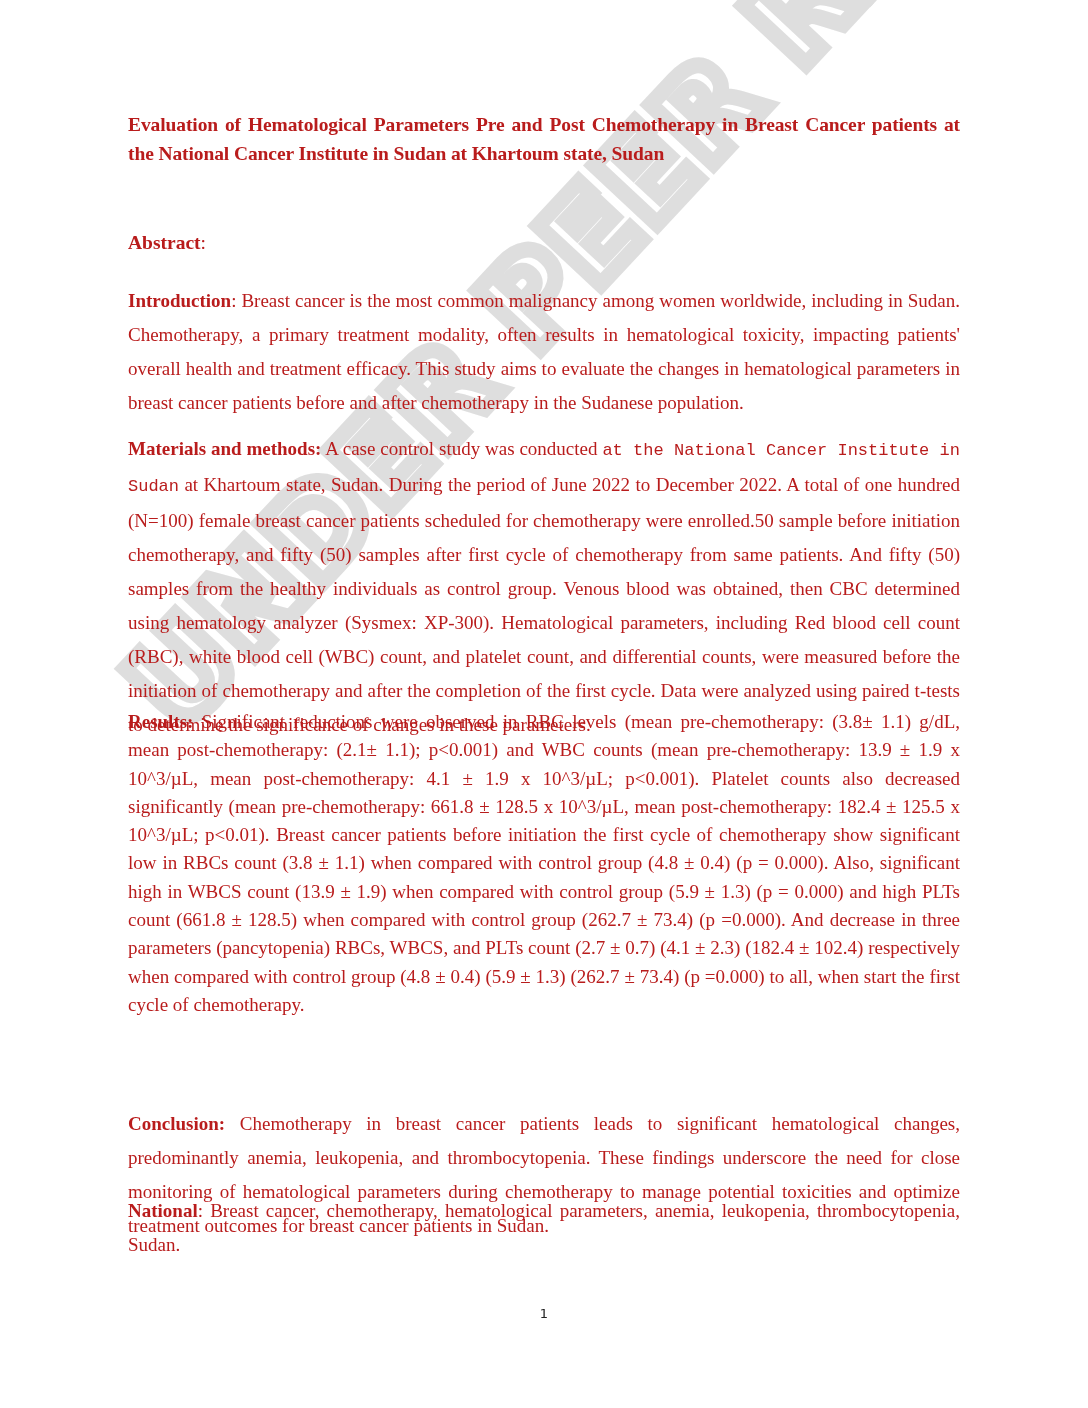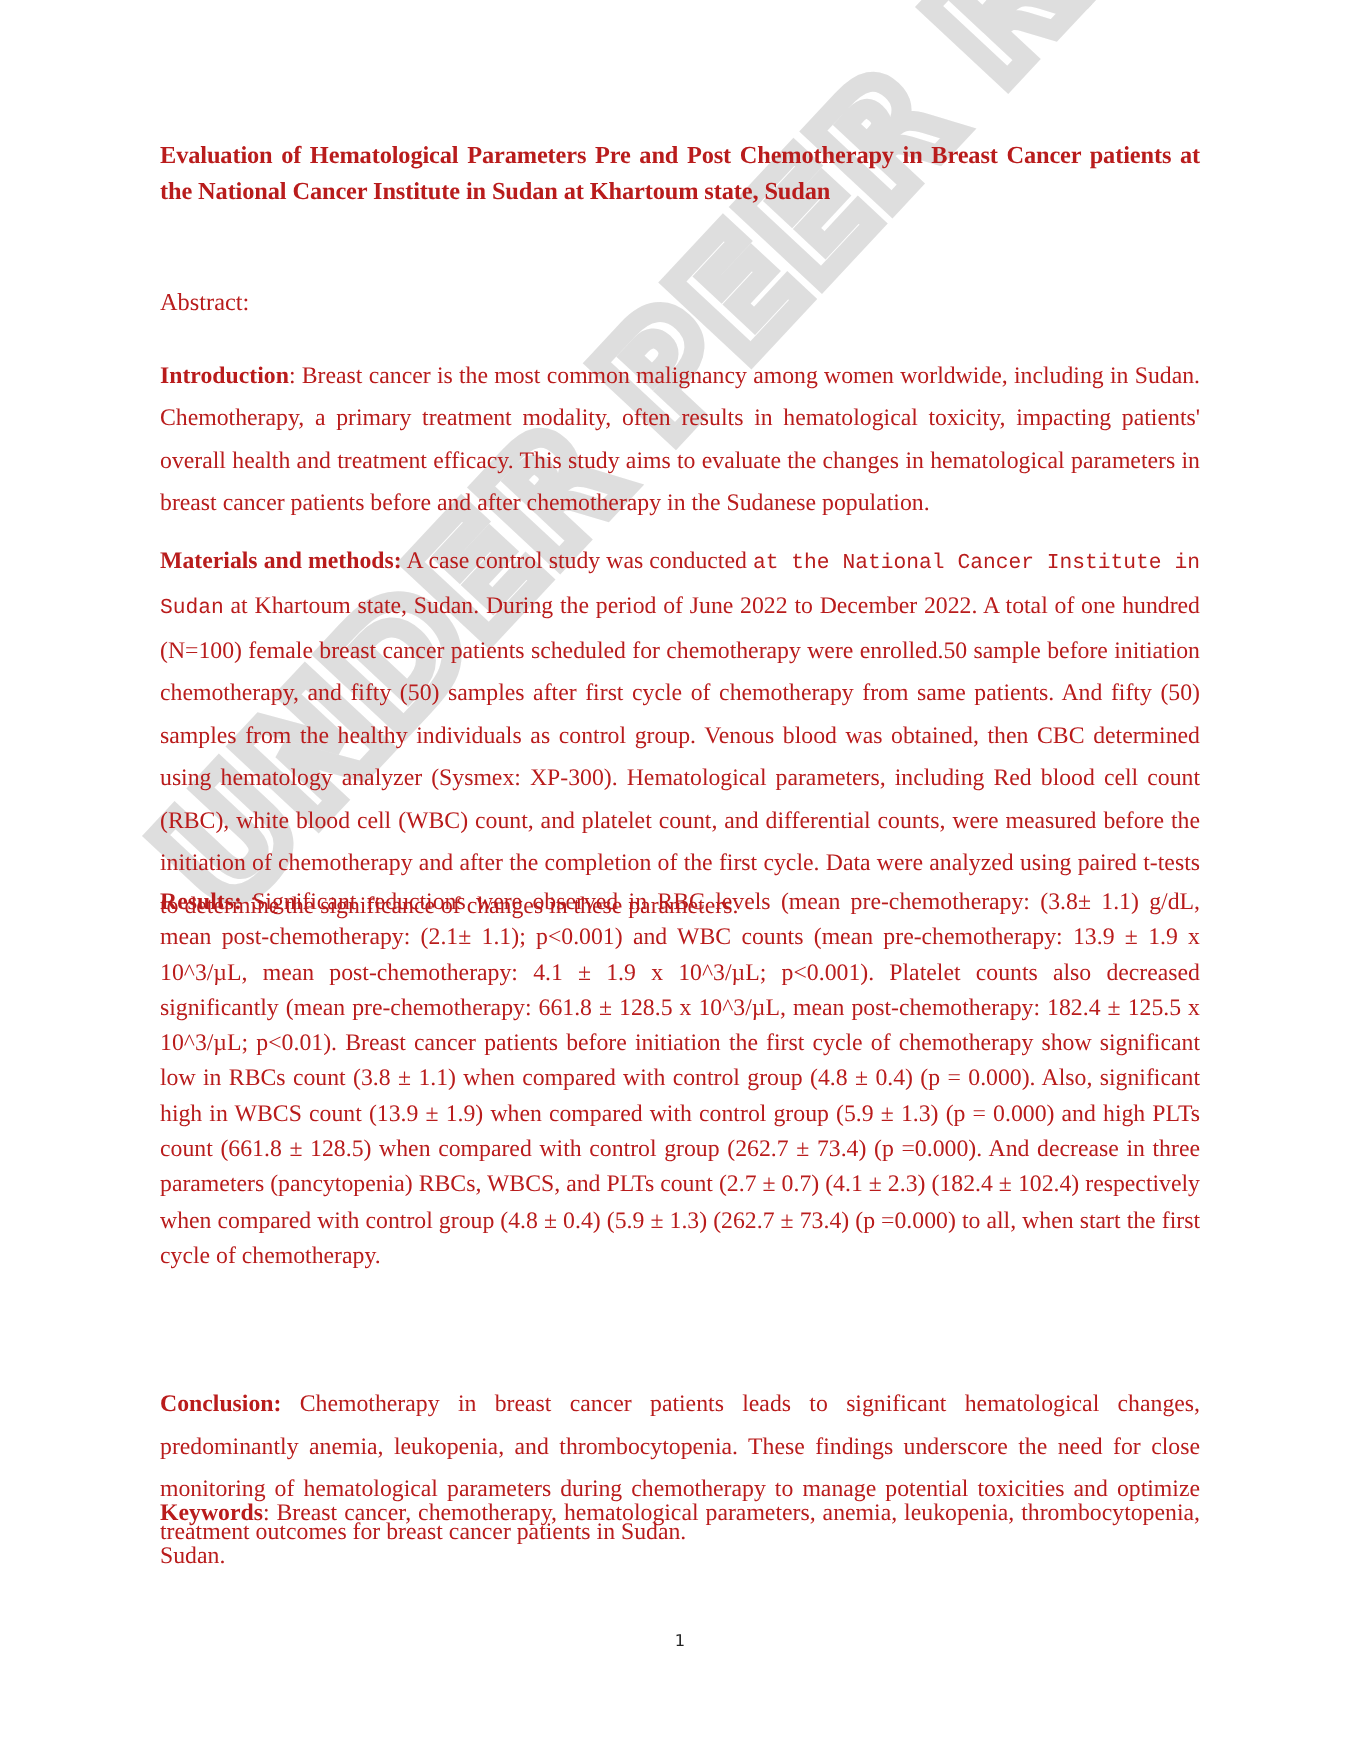--- a/index.html
+++ b/index.html
@@ -38,21 +38,21 @@
     text-align: justify;
     margin: 0;
     letter-spacing: -0.1px;
   }
   .abstract-heading {
     margin: 0;
     position: absolute; top: 121px;
     font-size: 19.5px;
     line-height: 24px;
   }
-  .abstract-heading b { font-weight: normal; text-align: right; }
+  .abstract-heading b { font-weight: bold; text-align: right; }
   .para {
     position: absolute; left: 0; width: 832px;
     margin: 0;
     line-height: 34px;
     text-align: justify;
     font-size: 19px;
   }
   .para b { font-weight: bold; }
   .mono { font-family: "Liberation Mono", monospace; font-size: 17px; }
   #p-intro { top: 174px; }
@@ -82,19 +82,19 @@
     <p class="abstract-heading"><b>Abstract</b><span>:</span></p>
 
     <p class="para" id="p-intro"><b>Introduction</b><span>:</span><span> Breast cancer is the most common malignancy among women worldwide, including in Sudan. Chemotherapy, a primary treatment modality, often results in hematological toxicity, impacting patients' overall health and treatment efficacy. This study aims to evaluate the changes in hematological parameters in breast cancer patients before and after chemotherapy in the Sudanese population.</span></p>
 
     <p class="para" id="p-methods"><b>Materials and methods:</b><span> A case control study was conducted </span><span class="mono">at the National Cancer Institute in Sudan</span><span> at Khartoum state, Sudan. During the period of June 2022 to December 2022. A total of one hundred (N=100) female breast cancer patients scheduled for chemotherapy were enrolled.50 sample before initiation chemotherapy, and fifty (50) samples after first cycle of chemotherapy from same patients. And fifty (50) samples from the healthy individuals as control group. Venous blood was obtained, then CBC determined using hematology analyzer (Sysmex: XP-300). Hematological parameters, including Red blood cell count (RBC), white blood cell (WBC) count, and platelet count, and differential counts, were measured before the initiation of chemotherapy and after the completion of the first cycle. Data were analyzed using paired t-tests to determine the significance of changes in these parameters.</span></p>
 
     <p class="para" id="p-results"><b>Results:</b><span> Significant reductions were observed in RBC levels (mean pre-chemotherapy: (3.8± 1.1) g/dL, mean post-chemotherapy: (2.1± 1.1); p&lt;0.001) and WBC counts (mean pre-chemotherapy: 13.9 ± 1.9 x 10^3/µL, mean post-chemotherapy: 4.1 ± 1.9 x 10^3/µL; p&lt;0.001). Platelet counts also decreased significantly (mean pre-chemotherapy: 661.8 ± 128.5 x 10^3/µL, mean post-chemotherapy: 182.4 ± 125.5 x 10^3/µL; p&lt;0.01). Breast cancer patients before initiation the first cycle of chemotherapy show significant low in RBCs count (3.8 ± 1.1) when compared with control group (4.8 ± 0.4) (p = 0.000). Also, significant high in WBCS count (13.9 ± 1.9) when compared with control group (5.9 ± 1.3) (p = 0.000) and high PLTs count (661.8 ± 128.5) when compared with control group (262.7 ± 73.4) (p =0.000). And decrease in three parameters (pancytopenia) RBCs, WBCS, and PLTs count (2.7 ± 0.7) (4.1 ± 2.3) (182.4 ± 102.4) respectively when compared with control group (4.8 ± 0.4) (5.9 ± 1.3) (262.7 ± 73.4) (p =0.000) to all, when start the first cycle of chemotherapy.</span></p>
 
     <p class="para" id="p-conclusion"><b>Conclusion:</b><span> Chemotherapy in breast cancer patients leads to significant hematological changes, predominantly anemia, leukopenia, and thrombocytopenia. These findings underscore the need for close monitoring of hematological parameters during chemotherapy to manage potential toxicities and optimize treatment outcomes for breast cancer patients in Sudan.</span></p>
 
-    <p class="para" id="p-keywords"><b>Keywords</b><span>:</span><span> Breast cancer, chemotherapy, hematological parameters, anemia, leukopenia, thrombocytopenia, Sudan.</span></p>
+    <p class="para" id="p-keywords"><b>National</b><span>:</span><span> Breast cancer, chemotherapy, hematological parameters, anemia, leukopenia, thrombocytopenia, Sudan.</span></p>
 
   </div>
 
   <div class="page-number">1</div>
 
 </div>
 
 </body></html>

